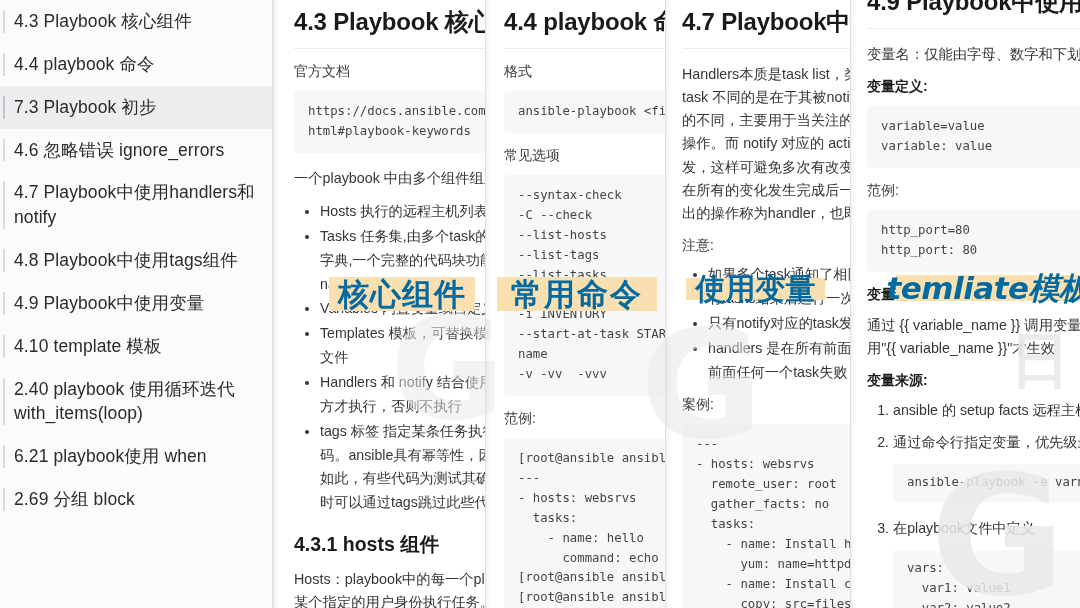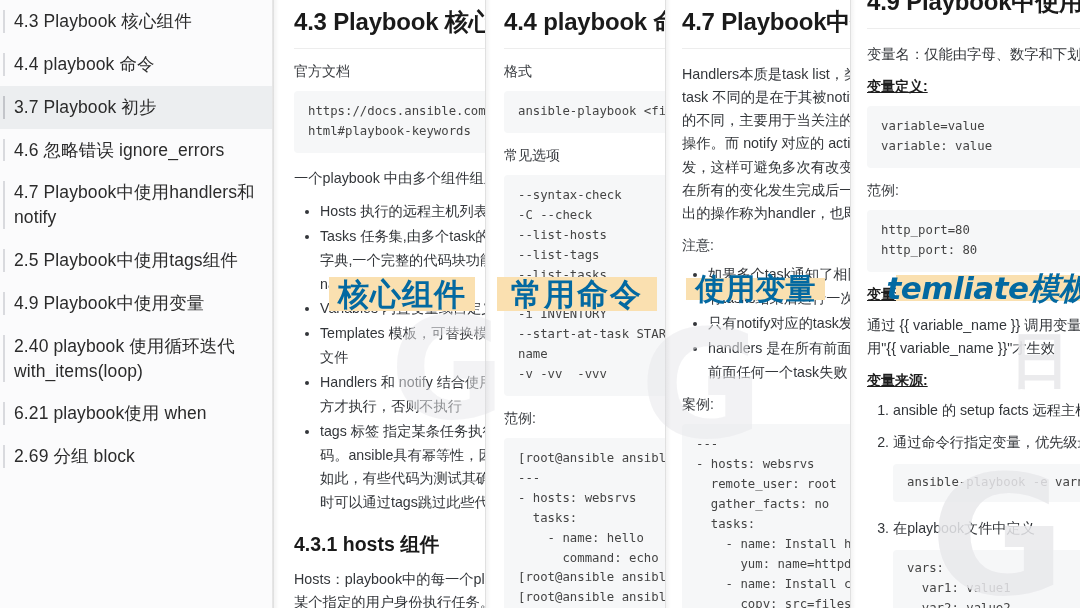--- a/index.html
+++ b/index.html
@@ -56,21 +56,21 @@
   }
   h2.doc-h2 {
     font-size:19.5px; font-weight:bold; color:#1a1a1a;
     margin:16px 0 9px 0; white-space:nowrap;
   }
   .hr { height:1px; background:#ededed; margin:8px 0 14px 0; }
   p.doc-p {
     font-size:14.3px; line-height:1.62; color:#33363a; margin:10px 0;
   }
   p.small-label { font-size:14px; color:#3a3d41; margin:12px 0 8px 0; }
-  strong.b { font-weight:bold; color:#1e1e1e;text-decoration:underline; }
+  strong.b { font-weight:bold; color:#1e1e1e; }
 
   ul.doc-ul { margin:8px 0 8px 0; padding-left:26px; }
   ul.doc-ul > li { font-size:14.2px; line-height:1.68; color:#33363a; margin:1px 0; }
   ol.doc-ol { margin:8px 0; padding-left:26px; }
   ol.doc-ol > li { font-size:14.2px; line-height:1.7; color:#33363a; margin:8px 0; }
 
   pre.code {
     background:#f6f7f8; border-radius:4px;
     padding:11px 14px; margin:10px 0 14px 0;
     font-family:"DejaVu Sans Mono","Liberation Mono", monospace;
@@ -122,25 +122,26 @@
   }
 </style>
 </head>
 <body>
 
 <div class="stage">
 
   <nav class="sidebar">
     <div class="toc-item"><span>4.3 Playbook 核心组件</span></div>
     <div class="toc-item"><span>4.4 playbook 命令</span></div>
-    <div class="toc-item active"><span>3.7 Playbook 初步</span></div>
+    <div class="toc-item active"><span>7.3 Playbook 初步</span></div>
     <div class="toc-item"><span>4.6 忽略错误 ignore_errors</span></div>
     <div class="toc-item"><span>4.7 Playbook中使用handlers和notify</span></div>
-    <div class="toc-item"><span>2.5  Playbook中使用tags组件</span></div>
+    <div class="toc-item"><span>4.8  Playbook中使用tags组件</span></div>
     <div class="toc-item"><span>4.9 Playbook中使用变量</span></div>
+    <div class="toc-item"><span>4.10 template 模板</span></div>
     <div class="toc-item"><span>2.40 playbook 使用循环迭代 with_items(loop)</span></div>
     <div class="toc-item"><span>6.21 playbook使用 when</span></div>
     <div class="toc-item"><span>2.69 分组 block</span></div>
   </nav>
 
   <section class="pane" id="pane1">
     <div class="pane-inner">
       <h1 class="doc-h1">4.3 Playbook 核心组件</h1>
       <div class="hr"></div>
       <p class="small-label">官方文档</p>

